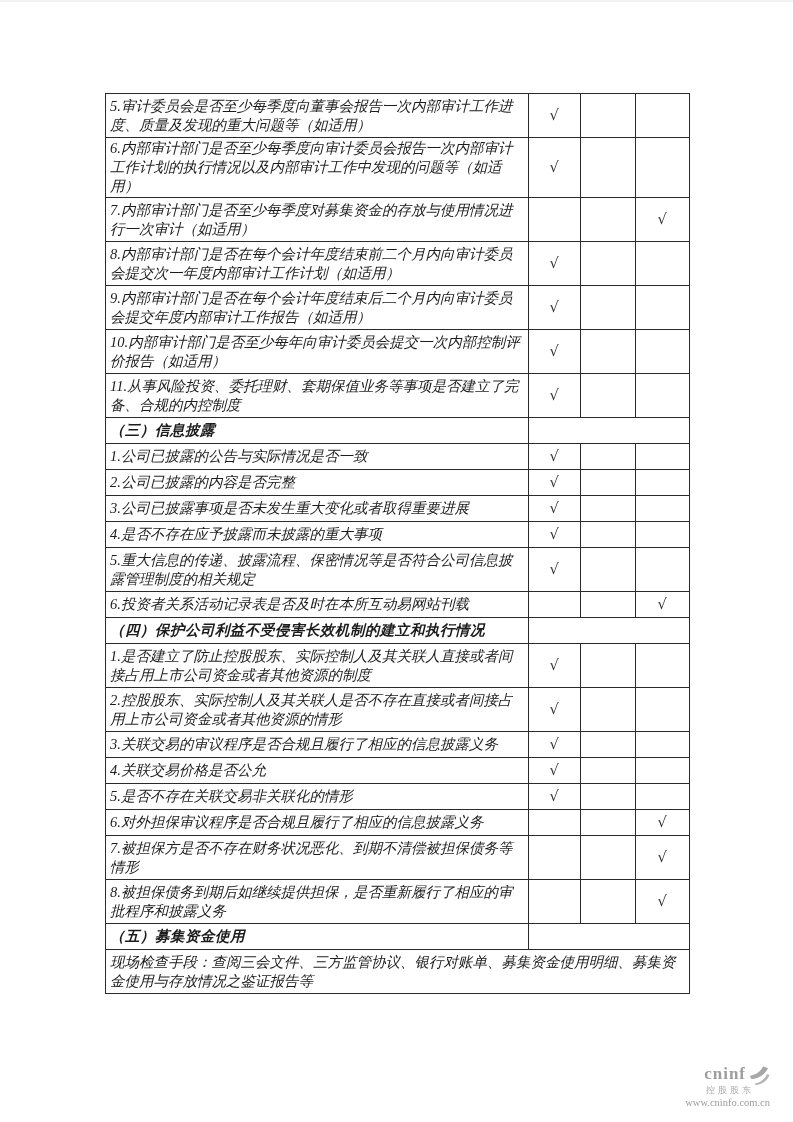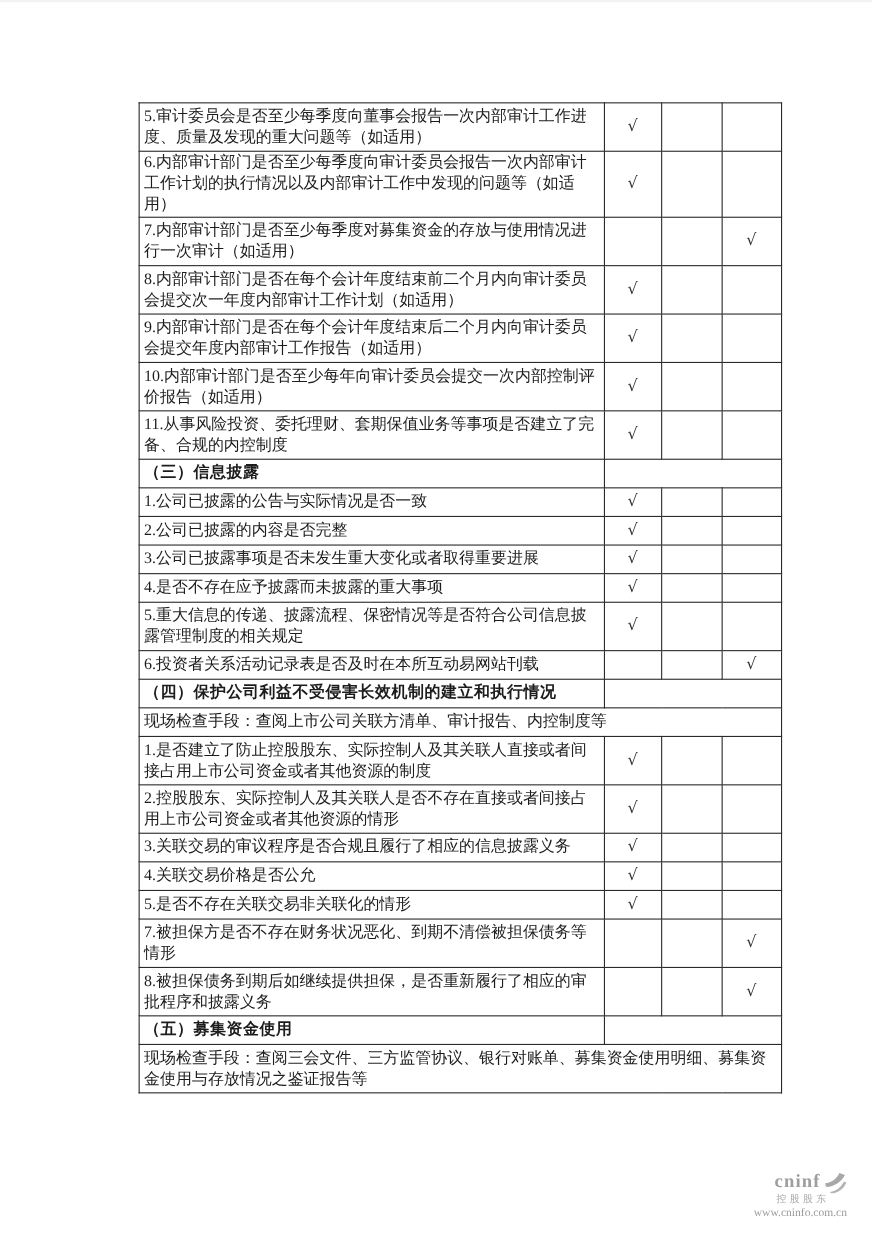--- a/index.html
+++ b/index.html
@@ -8,24 +8,25 @@
     background:#ffffff;
     position:relative;
     font-family:"Liberation Serif","DejaVu Serif",serif;
     color:#1c1c1c;
     overflow:hidden;
   }
   .page{position:absolute;inset:0;}
   .scan-edge{position:absolute;top:0;left:0;right:0;height:2px;background:#f2f2f2;}
   table.checklist{
     position:absolute;
-    left:126px;top:93px;
+    left:105px;top:93px;
     width:584px;
     border-collapse:collapse;
     table-layout:fixed;
+    font-style:italic;
   }
   table.checklist td{
     border:1.5px solid #2a2a2a;
     vertical-align:middle;
     font-size:14.5px;
     line-height:19px;
     padding:1px 5px 1px 4px;
     overflow:hidden;
   }
   td.item-cell{text-align:left;}
@@ -169,23 +170,20 @@
         <tr style="height: 26px;">
           <td class="item-cell">6.投资者关系活动记录表是否及时在本所互动易网站刊载</td>
           <td class="check-cell"></td>
           <td class="check-cell"></td>
           <td class="check-cell">√</td>
         </tr>
         <tr style="height: 26px;">
           <td class="section-cell">（四）保护公司利益不受侵害长效机制的建立和执行情况</td>
           <td colspan="3" class="section-rest"></td>
         </tr>
-        <tr style="height: 26px;">
-          <td colspan="4" class="note-cell">现场检查手段：查阅上市公司关联方清单、审计报告、内控制度等</td>
-        </tr>
         <tr style="height: 44px;">
           <td class="item-cell">1.是否建立了防止控股股东、实际控制人及其关联人直接或者间接占用上市公司资金或者其他资源的制度</td>
           <td class="check-cell">√</td>
           <td class="check-cell"></td>
           <td class="check-cell"></td>
         </tr>
         <tr style="height: 44px;">
           <td class="item-cell">2.控股股东、实际控制人及其关联人是否不存在直接或者间接占用上市公司资金或者其他资源的情形</td>
           <td class="check-cell">√</td>
           <td class="check-cell"></td>
@@ -201,20 +199,26 @@
           <td class="item-cell">4.关联交易价格是否公允</td>
           <td class="check-cell">√</td>
           <td class="check-cell"></td>
           <td class="check-cell"></td>
         </tr>
         <tr style="height: 26px;">
           <td class="item-cell">5.是否不存在关联交易非关联化的情形</td>
           <td class="check-cell">√</td>
           <td class="check-cell"></td>
           <td class="check-cell"></td>
+        </tr>
+        <tr style="height: 26px;">
+          <td class="item-cell">6.对外担保审议程序是否合规且履行了相应的信息披露义务</td>
+          <td class="check-cell"></td>
+          <td class="check-cell"></td>
+          <td class="check-cell">√</td>
         </tr>
         <tr style="height: 44px;">
           <td class="item-cell">7.被担保方是否不存在财务状况恶化、到期不清偿被担保债务等情形</td>
           <td class="check-cell"></td>
           <td class="check-cell"></td>
           <td class="check-cell">√</td>
         </tr>
         <tr style="height: 44px;">
           <td class="item-cell">8.被担保债务到期后如继续提供担保，是否重新履行了相应的审批程序和披露义务</td>
           <td class="check-cell"></td>

